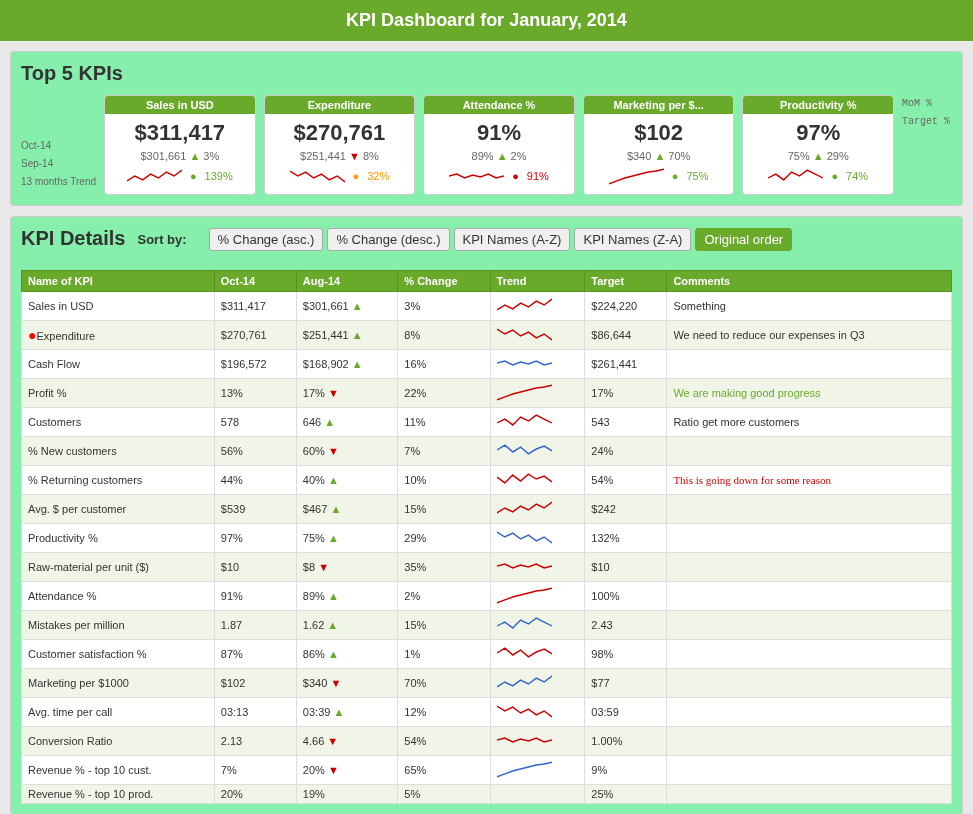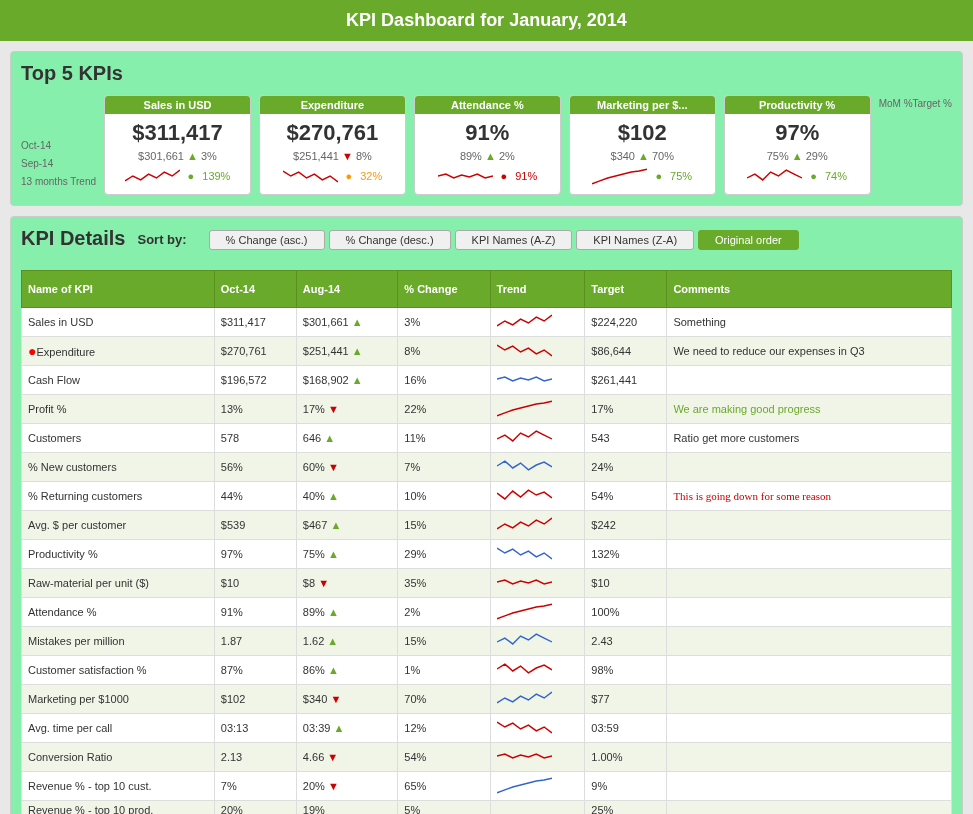--- a/index.html
+++ b/index.html
@@ -49,26 +49,27 @@
       padding-bottom: 4px;
       min-width: 55px;
     }
 
     .kpi-labels-left span {
       line-height: 1.8;
     }
 
     .kpi-labels-right {
       display: flex;
-      flex-direction: row;
-      justify-content: space-between;
+      flex-direction: column;
+      justify-content: flex-start;
       font-size: 10px;
       color: #666;
       padding-bottom: 4px;
       min-width: 50px;
+      font-family: Liberation Mono, monospace;
     }
 
     .kpi-labels-right span {
       line-height: 1.8;
     }
 
     .kpi-cards-inner {
       display: flex;
       gap: 8px;
       flex: 1;
@@ -126,22 +127,22 @@
       flex-wrap: wrap;
     }
 
     .sort-label {
       font-size: 13px;
       font-weight: bold;
       color: #333;
     }
 
     .sort-btn {
-      padding: 3px 16px;
-      font-size: 11px;
+      padding: 3px 8px;
+      font-size: 13px;
       border: 1px solid #aaa;
       background: #f0f0f0;
       border-radius: 3px;
       cursor: pointer;
       color: #333;
     }
 
     .sort-btn.active {
       background: #6aaa2a;
       color: white;
@@ -150,21 +151,21 @@
 
     .kpi-table {
       width: 100%;
       border-collapse: collapse;
       font-size: 11px;
     }
 
     .kpi-table th {
       background: #6aaa2a;
       color: white;
-      padding: 12px 6px;
+      padding: 4px 6px;
       text-align: left;
       font-weight: bold;
       border: 1px solid #5a9020;
     }
 
     .kpi-table td {
       padding: 3px 6px;
       border: 1px solid #ddd;
     }
 

